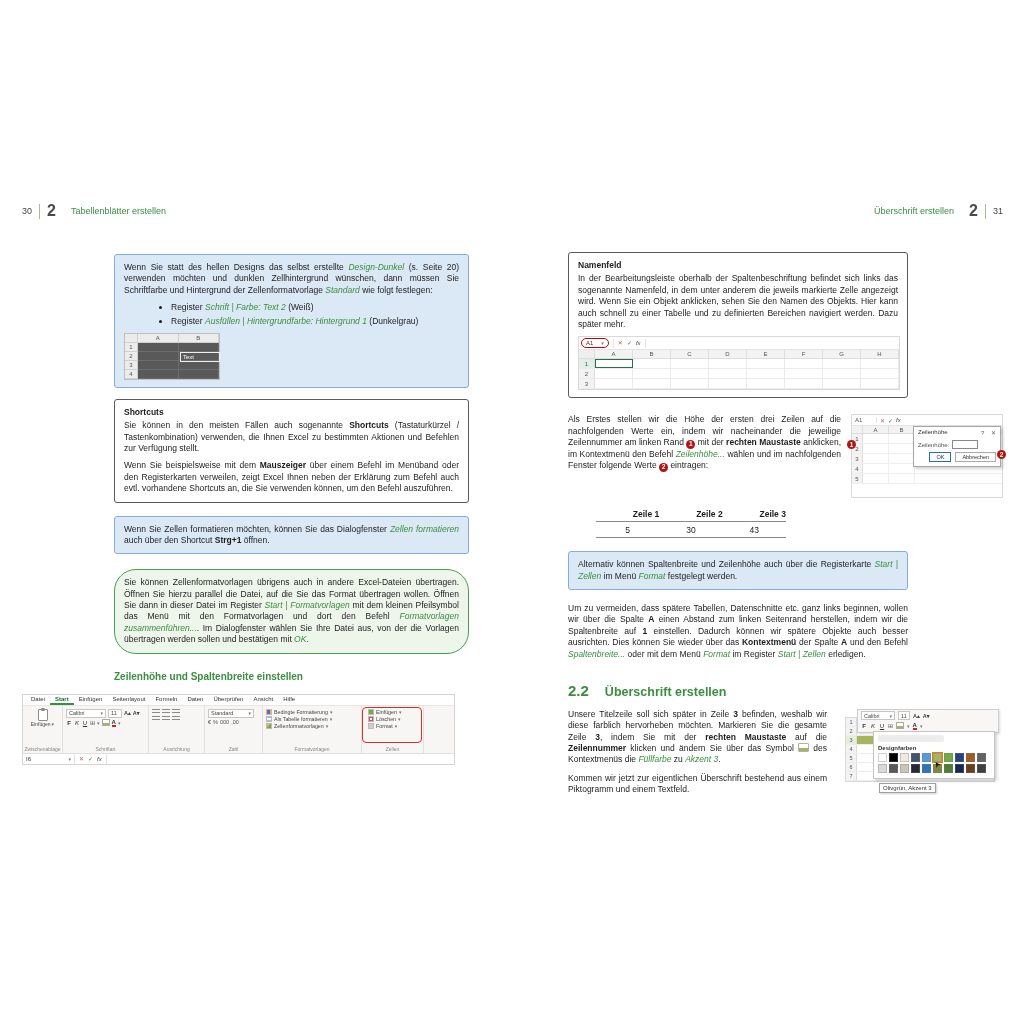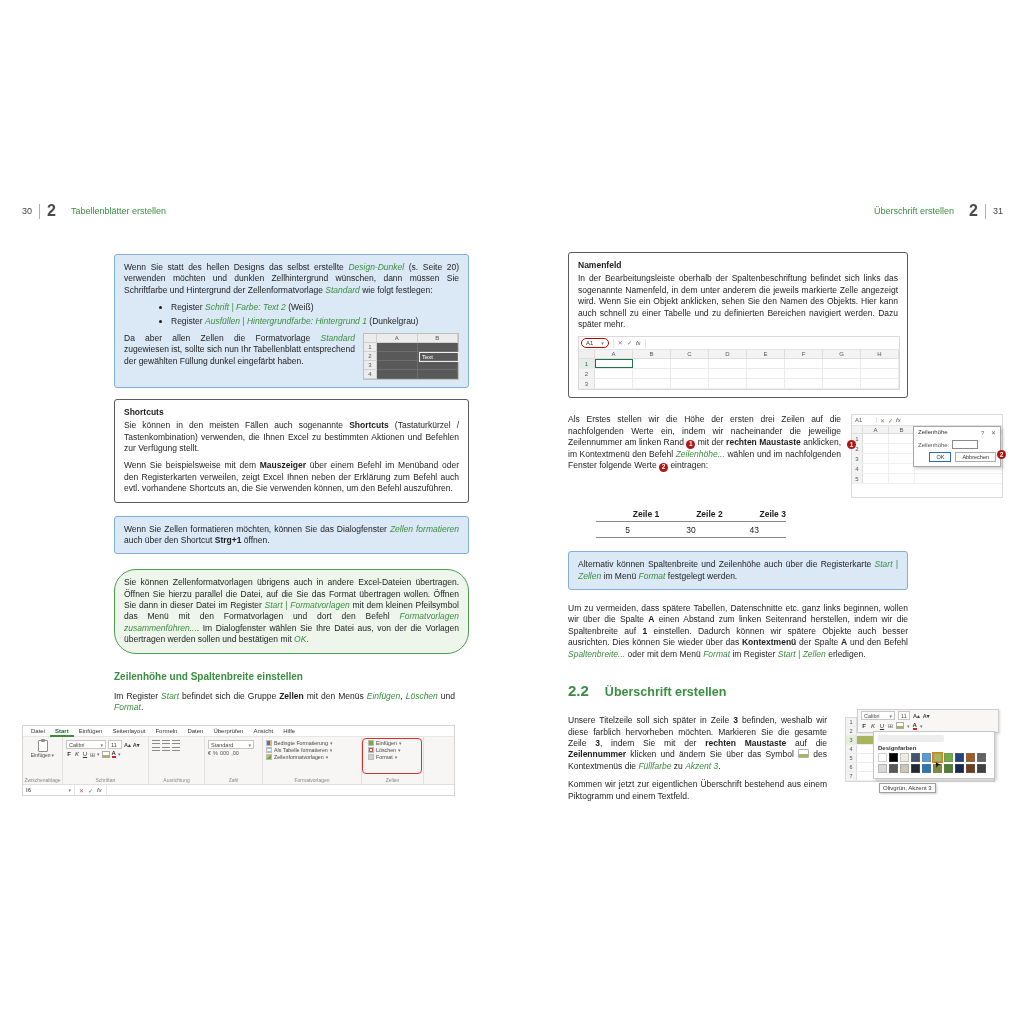--- a/index.html
+++ b/index.html
@@ -49,21 +49,21 @@
   .vals{width:190px;margin:8px 0 0 28px;}
   .vrow{display:flex;}
   .vcell{width:33.33%;text-align:center;padding:2.5px 0;font-size:8.5px;}
   .vhead .vcell{font-weight:700;text-align:right;}
   .vrow{border-bottom:1px solid #8a8a8a;}
   .box-alt{margin-top:13px;}
   .cw-para{margin-top:13px;}
   .section-head{margin-top:22px;display:flex;align-items:baseline;}
   .sec-num{font-size:15px;font-weight:700;color:var(--green);}
   .sec-title{font-size:12.5px;font-weight:700;color:var(--green);margin-left:16px;}
-  .hp-block{margin-top:10px;width:435px;display:flex;gap:18px;align-items:flex-end;}
+  .hp-block{margin-top:10px;width:435px;display:flex;gap:18px;}
   .hp-text{flex:1;}
   .hp-text .para{margin-bottom:7px;}
 
   
   .rt-gi{color:var(--green);font-style:italic;}
   .rt-b{font-weight:700;}
   .rt-badge{display:inline-flex;width:9px;height:9px;border-radius:50%;background:var(--red);color:#fff;
             font-size:6.5px;font-weight:700;align-items:center;justify-content:center;vertical-align:-1px;}
   .rt-fillicon{display:inline-block;width:11px;height:9px;border:1px solid #b0b0b0;border-radius:1px;
             background:linear-gradient(to bottom,#fff 60%,var(--olive) 60%);vertical-align:-1px;}
@@ -210,21 +210,20 @@
 
     <div class="lp-content">
 
       <div class="box blue box-design">
         <p><span>Wenn Sie statt des hellen Designs das selbst erstellte </span><span class="rt-gi">Design-Dunkel</span><span> (s. Seite 20) verwenden möchten und dunklen Zellhintergrund wünschen, dann müssen Sie Schriftfarbe und Hintergrund der Zellenformatvorlage </span><span class="rt-gi">Standard</span><span> wie folgt festlegen:</span></p>
         <ul>
           <li><span>Register </span><span class="rt-gi">Schrift | Farbe: Text 2</span><span> (Weiß)</span></li>
           <li><span>Register </span><span class="rt-gi">Ausfüllen | Hintergrundfarbe: Hintergrund 1</span><span> (Dunkelgrau)</span></li>
         </ul>
         <div class="dbx-row">
-          <p><span>Da aber allen Zellen die Formatvorlage </span><span class="rt-gi">Standard</span><span> zugewiesen ist, sollte sich nun Ihr Tabellenblatt entsprechend der gewählten Füllung dunkel eingefärbt haben.</span></p>
           <div class="xdark">
             <div class="xd-head">
               <span class="xd-corner"></span>
               <div class="xd-cols">
 
               <span class="xd-ch">A</span>
                   <span class="xd-ch">B</span>
                 </div>
             </div>
             <div class="xd-rows">
@@ -264,21 +263,20 @@
       <div class="box blue box-cells">
         <p><span>Wenn Sie Zellen formatieren möchten, können Sie das Dialogfenster </span><span class="rt-gi">Zellen formatieren</span><span> auch über den Shortcut </span><span class="rt-b">Strg+1</span><span> öffnen.</span></p>
       </div>
 
       <div class="box tip box-transfer">
         <p><span>Sie können Zellenformatvorlagen übrigens auch in andere Excel-Dateien übertragen. Öffnen Sie hierzu parallel die Datei, auf die Sie das Format übertragen wollen. Öffnen Sie dann in dieser Datei im Register </span><span class="rt-gi">Start | Formatvorlagen</span><span> mit dem kleinen Pfeilsymbol das Menü mit den Formatvorlagen und dort den Befehl </span><span class="rt-gi">Formatvorlagen zusammenführen...</span><span>. Im Dialogfenster wählen Sie Ihre Datei aus, von der die Vorlagen übertragen werden sollen und bestätigen mit </span><span class="rt-gi">OK</span><span>.</span></p>
       </div>
     </div>
 
     <h3 class="green-heading">Zeilenhöhe und Spaltenbreite einstellen</h3>
-    <p class="para lp-para"><span>Im Register </span><span class="rt-gi">Start</span><span> befindet sich die Gruppe </span><span class="rt-b">Zellen</span><span> mit den Menüs </span><span class="rt-gi">Einfügen</span><span>, </span><span class="rt-gi">Löschen</span><span> und </span><span class="rt-gi">Format</span><span>.</span></p>
 
     <div class="ribbon-fig">
       <div class="rb-tabs">
 
       <span class="rb-tab">Datei</span>
           <span class="rb-tab">Start</span>
           <span class="rb-tab">Einfügen</span>
           <span class="rb-tab">Seitenlayout</span>
           <span class="rb-tab">Formeln</span>
           <span class="rb-tab">Daten</span>

